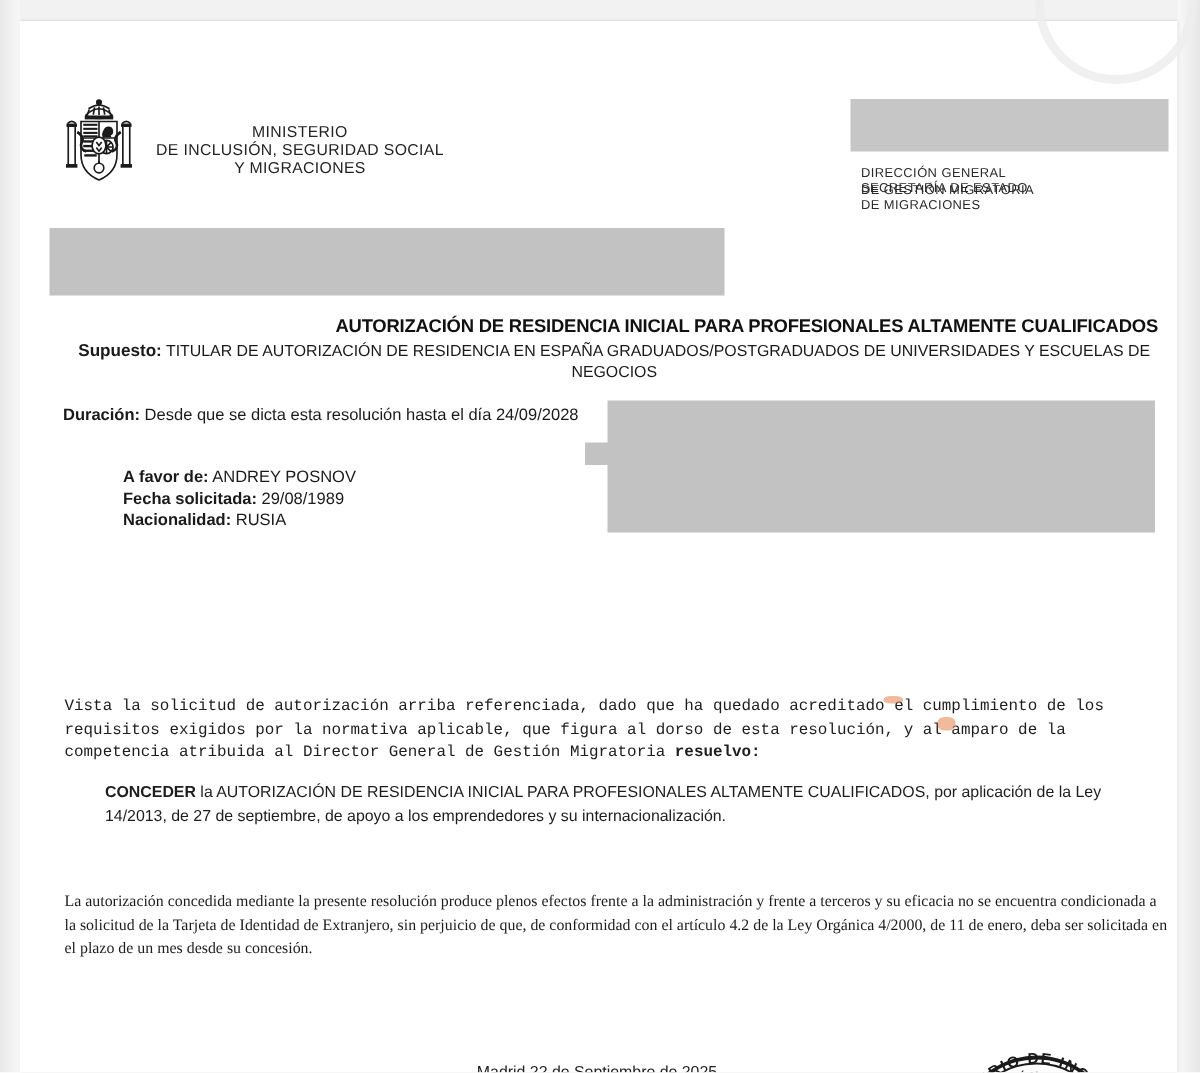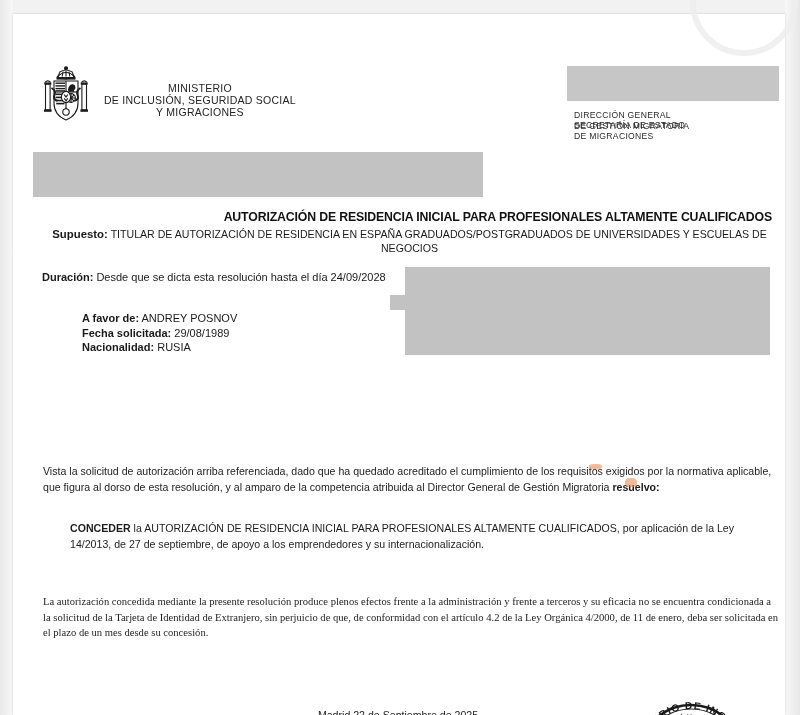--- a/index.html
+++ b/index.html
@@ -159,21 +159,21 @@
     margin-left: 40px;
   }
 
   .para {
     position: absolute;
     font-size: 10.6px;
     line-height: 15.6px;
     color: #1d1d1d;
     text-align: left;
   }
-  #para-vista   { left: 30px; top: 450px; width: 737px; }
+  #para-vista   { left: 30px; top: 450px; width: 737px; font-family: Liberation Mono, monospace; }
   #para-conceder{ left: 57px; top: 507px; width: 708px; }
   #para-efectos { left: 30px; top: 580px; width: 737px; font-family: Liberation Serif, serif; }
   #para-recurso { left: 30px; top: 634px; width: 737px; }
 
   .footer-block {
     position: absolute;
     left: 175px;
     top: 694px;
     width: 420px;
     text-align: center;

